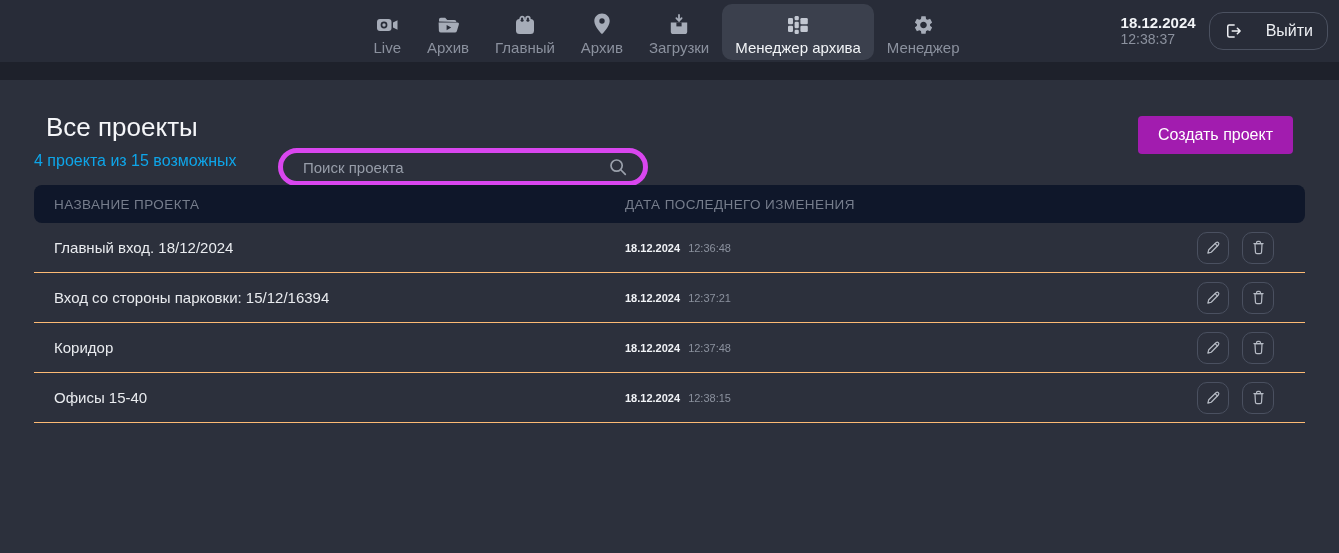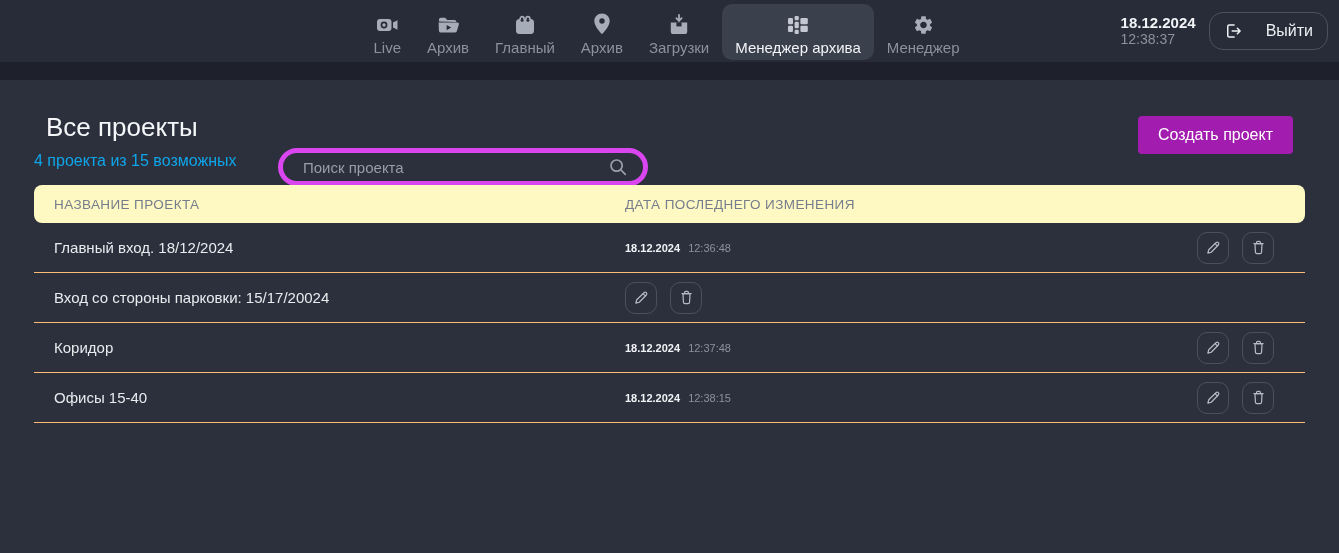--- a/index.html
+++ b/index.html
@@ -57,21 +57,21 @@
   .search-icon{margin-right:15px;display:flex;cursor:pointer;}
   .create-btn{
     position:absolute;right:46px;top:36px;height:38px;padding:0 20px;
     background:#a21caf;border:none;border-radius:4px;cursor:pointer;
     color:#fff;font-size:16px;font-family:inherit;
   }
   
   .table{position:absolute;left:34px;right:34px;top:105px;}
   .thead{
     display:grid;grid-template-columns:571px 1fr;align-items:center;
-    height:38px;background:#fef9c3;border-radius:8px;padding-left:20px;
+    height:38px;background:#0f172a;border-radius:8px;padding-left:20px;
     box-sizing:border-box;
   }
   .th{font-size:13.5px;color:#767d8c;letter-spacing:.4px;}
   .trow{
     display:grid;grid-template-columns:571px 1fr auto;align-items:center;
     height:50px;border-bottom:1px solid #fdba74;padding-left:20px;
     box-sizing:border-box;
   }
   .cell-name{font-size:15px;color:#e9ebef;white-space:nowrap;overflow:hidden;}
   .cell-date{font-size:11px;white-space:nowrap;}
@@ -230,21 +230,25 @@
             <path d="M5.5 6.5 h13"></path>
             <path d="M9.3 6 V5 a1.6 1.6 0 0 1 1.6 -1.6 h2.2 a1.6 1.6 0 0 1 1.6 1.6 v1"></path>
             <path d="M7 6.5 l.7 12.3 a2.1 2.1 0 0 0 2.1 1.9 h4.4 a2.1 2.1 0 0 0 2.1 -1.9 L17 6.5 z"></path>
           </svg>
         </span>
       </button>
     </div>
   </div>
 
   <div class="trow">
-    <div class="cell-name">Вход со стороны парковки: 15/17/20024</div>
+    <div class="cell-name">Вход со стороны парковки: 15/12/16394</div>
+    <div class="cell-date">
+      <span class="d">18.12.2024</span>
+      <span class="t">12:37:21</span>
+    </div>
     <div class="cell-actions">
       <button class="icon-btn">
         <span style="display:flex;">
           <svg width="17" height="17" viewBox="0 0 24 24" fill="none" stroke="#b6bbc5" stroke-width="1.7" stroke-linecap="round" stroke-linejoin="round">
             <path d="M4 20 l1.3-4.8 L15.9 4.9 a2.3 2.3 0 0 1 3.2 3.2 L8.8 18.7 4 20 z"></path>
             <path d="M14.3 6.5 l3.2 3.2"></path>
           </svg>
         </span>
       </button>
       <button class="icon-btn">

